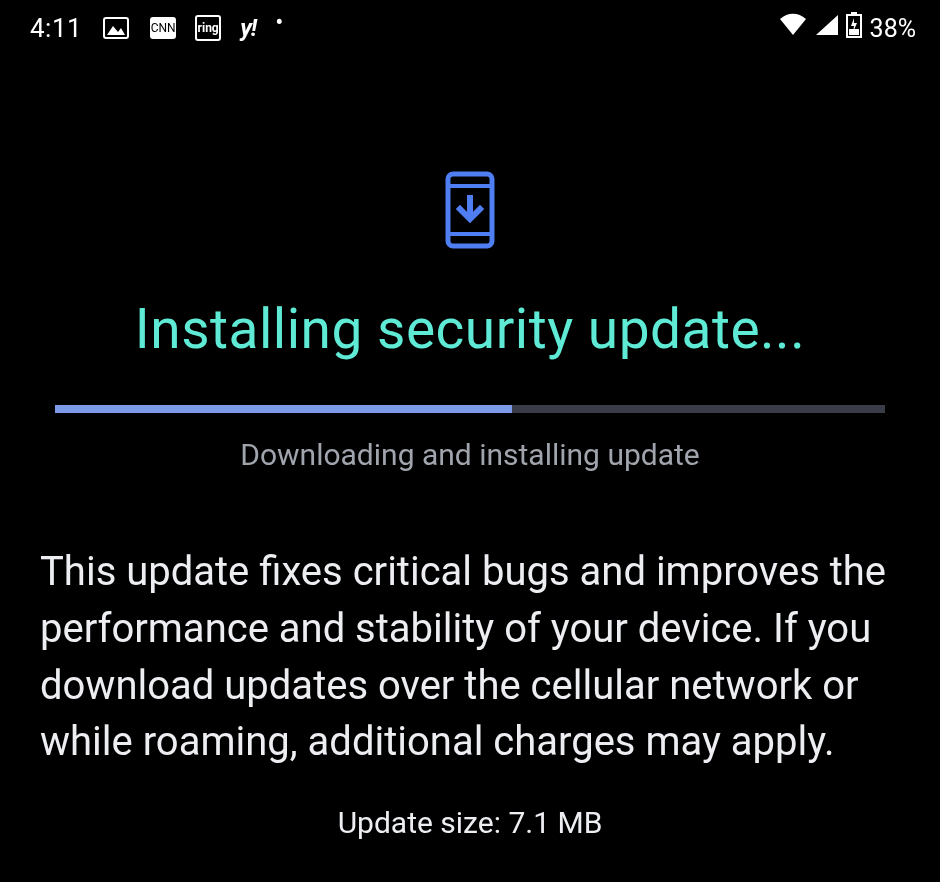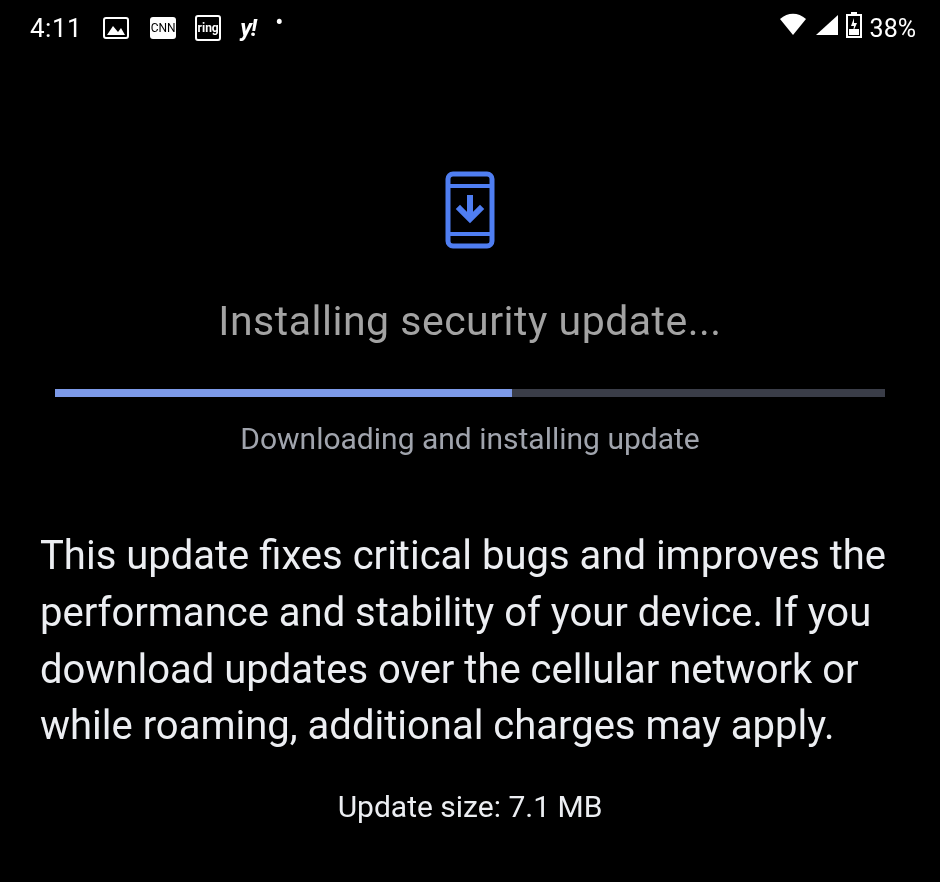--- a/index.html
+++ b/index.html
@@ -92,23 +92,23 @@
     margin-top: 115px;
     width: 56px;
     height: 78px;
     display:flex;
     align-items:center;
     justify-content:center;
   }
 
   .page-title {
     margin-top: 48px;
-    font-size: 41px;
-    font-weight: 400;
-    color: #a3a3a3;
+    font-size: 55px;
+    font-weight: 400;
+    color: #5eead4;
     letter-spacing: 0.5px;
     text-align: left;
   }
 
   .progress-bar {
     margin-top: 44px;
     width: 830px;
     height: 8px;
     background: #3a3d48;
     position: relative;

